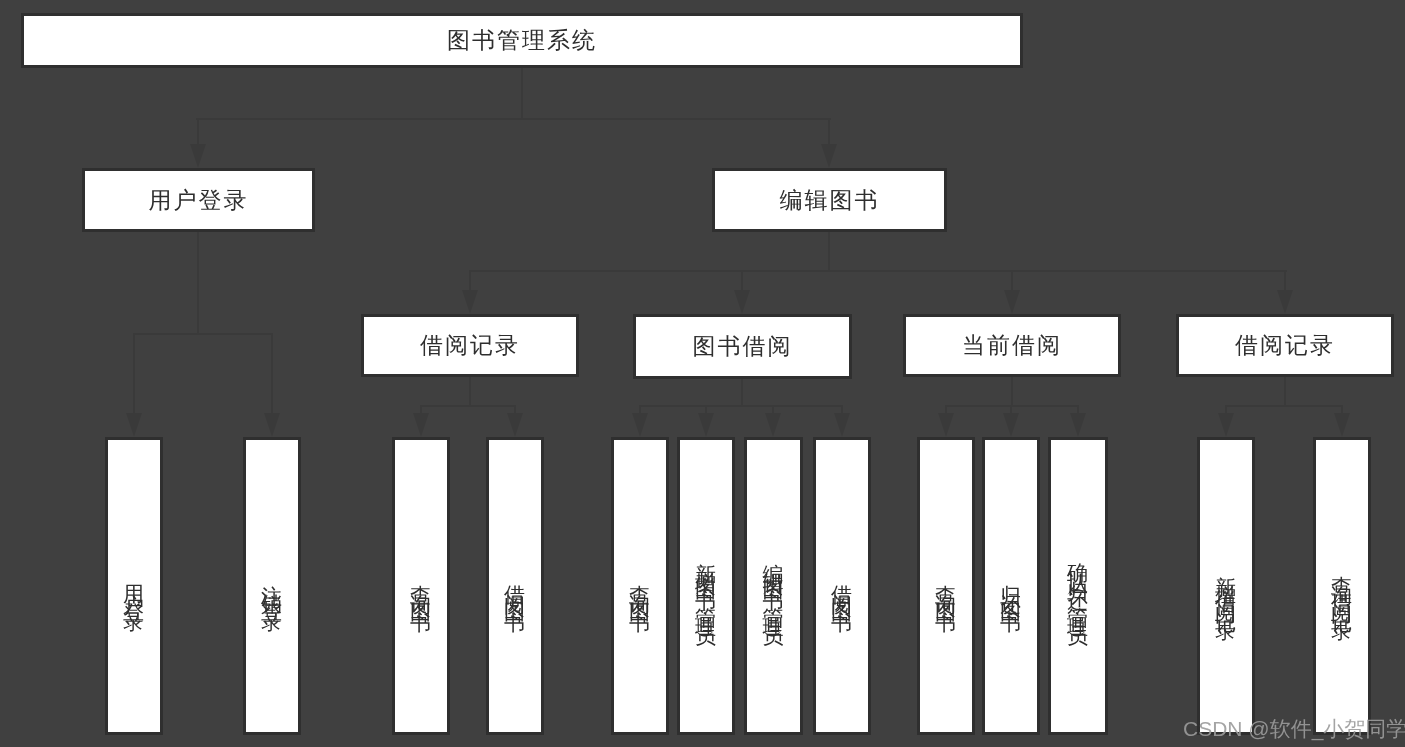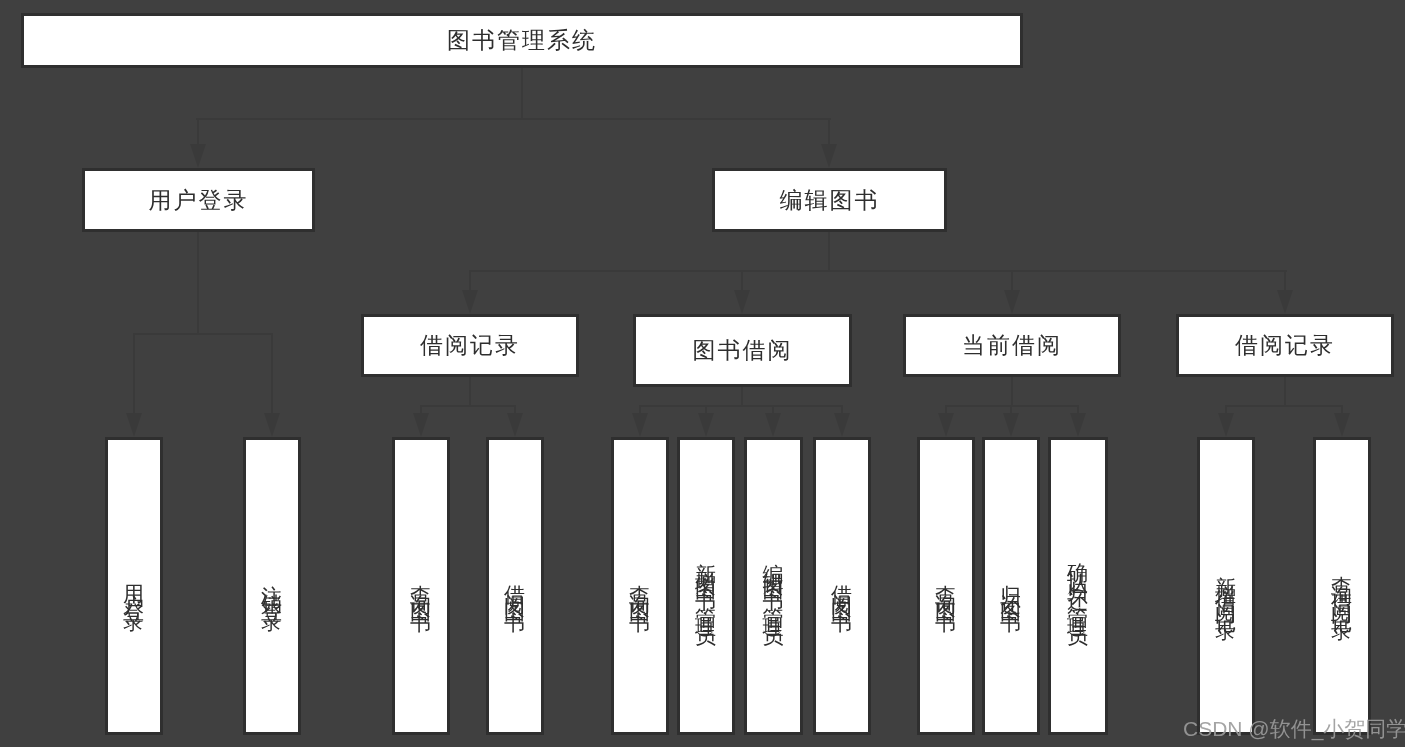--- a/index.html
+++ b/index.html
@@ -65,21 +65,21 @@
   <div class="ln" style="left:1011px; top:270px; width:2px; height:24px;"></div>
   <div class="ln" style="left:1284px; top:270px; width:2px; height:24px;"></div>
   <div class="arw" style="left:462px; top:290px;"></div>
   <div class="arw" style="left:734px; top:290px;"></div>
   <div class="arw" style="left:1004px; top:290px;"></div>
   <div class="arw" style="left:1277px; top:290px;"></div>
 
   <div class="box h" style="left:361px; top:314px; width:218px; height:63px;">
     <span>借阅记录</span>
   </div>
-  <div class="box h" style="left:633px; top:314px; width:219px; height:73px;">
+  <div class="box h" style="left:633px; top:314px; width:219px; height:65px;">
     <span>图书借阅</span>
   </div>
   <div class="box h" style="left:903px; top:314px; width:218px; height:63px;">
     <span>当前借阅</span>
   </div>
   <div class="box h" style="left:1176px; top:314px; width:218px; height:63px;">
     <span>借阅记录</span>
   </div>
 
   <div class="ln" style="left:469px; top:377px; width:2px; height:30px;"></div>

